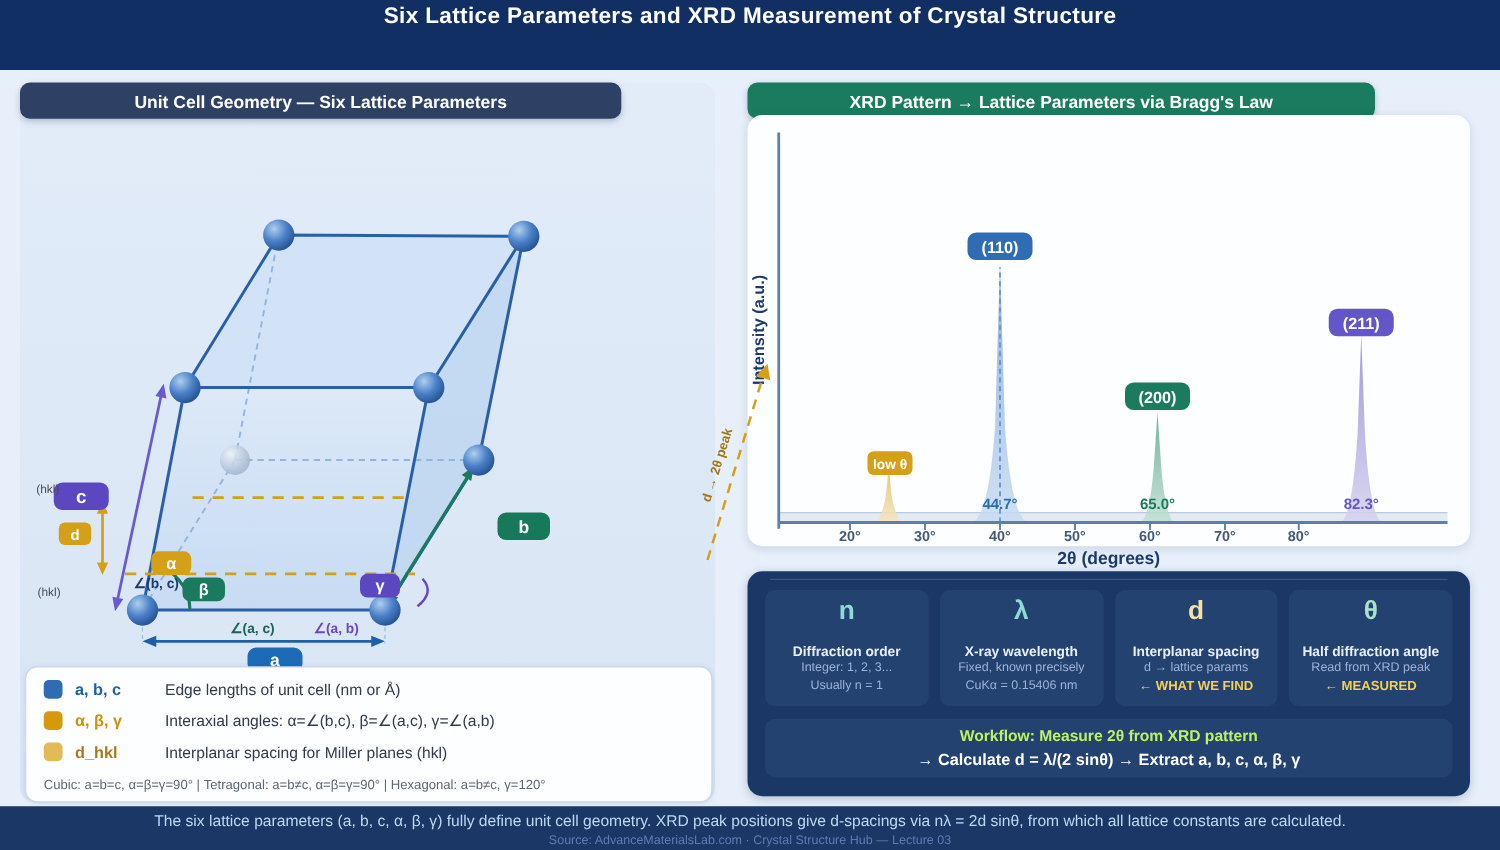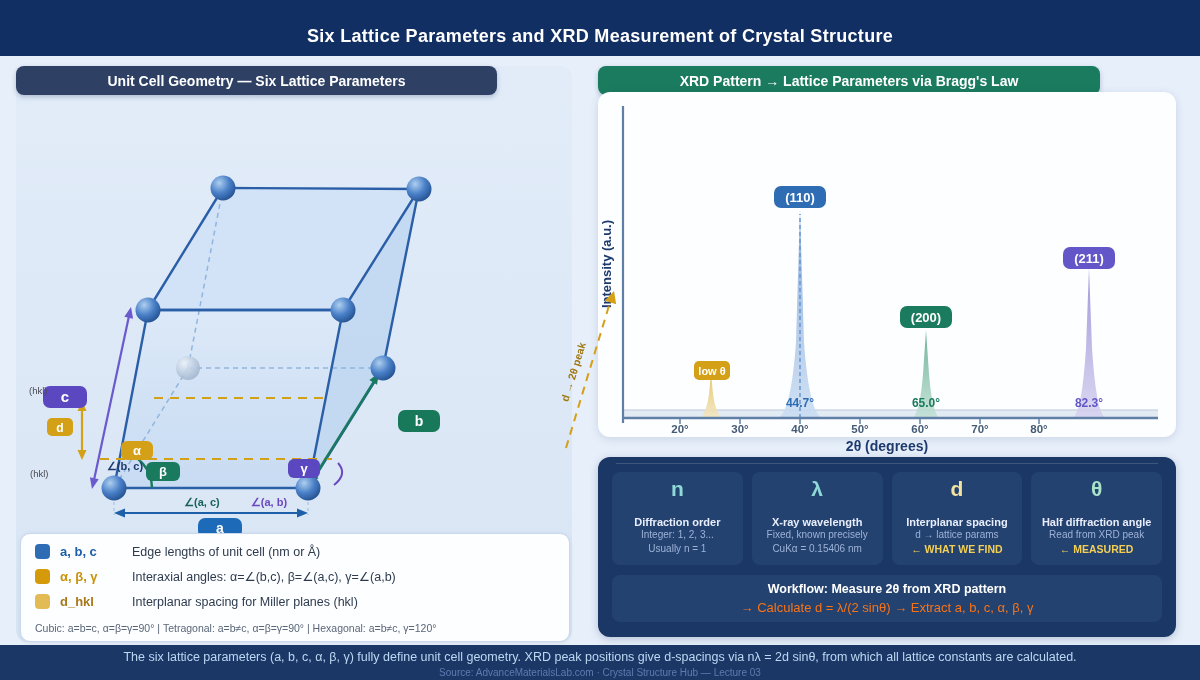--- a/index.html
+++ b/index.html
@@ -1,20 +1,20 @@
 <!DOCTYPE html>
 <html><head>
 <meta charset="utf-8">
 <style>
   html,body{margin:0;padding:0;background:#e7effa;}
   .stage{position:relative;width:1200px;height:680px;overflow:hidden;
          font-family:"Liberation Sans",sans-serif;background:#e7effa;}
   
   .hdr{position:absolute;left:0;top:0;width:1200px;height:56px;background:#122f63;text-align:center;}
-  .hdr-title{padding-top:26px;font-size:18px;font-weight:bold;color:#ffffff;letter-spacing:.3px;}
+  .hdr-title{padding-top:2px;font-size:18px;font-weight:bold;color:#ffffff;letter-spacing:.3px;}
   .hdr-sub{margin-top:4px;font-size:12px;color:#8fd5c6;}
   
   .lcard{position:absolute;left:16px;top:66px;width:556px;height:576px;border-radius:12px;
          background:linear-gradient(180deg,#e2ecf9,#d8e5f4);}
   .pill{position:absolute;height:29px;border-radius:8px;color:#fff;font-weight:bold;font-size:14px;
         display:flex;align-items:center;justify-content:center;box-shadow:0 2px 5px rgba(20,45,90,.25);}
   .pill-left{left:16px;top:66px;width:481px;background:#2e4165;}
   .pill-right{left:598px;top:66px;width:502px;background:#1a7b5e;}
   .chartcard{position:absolute;left:598px;top:92px;width:578px;height:345px;background:#fdfeff;
              border-radius:12px;box-shadow:0 2px 8px rgba(30,58,106,.14);}
@@ -26,22 +26,22 @@
        font-size:23px;font-weight:bold;color:#f3ecc1;letter-spacing:2px;}
   .fdiv{margin:6px 18px 8px 18px;border-top:1px solid rgba(255,255,255,.16);}
   .terms{display:flex;gap:9px;margin:0 14px;}
   .term{flex:1;background:#24426f;border-radius:8px;text-align:center;padding:5px 3px 7px 3px;}
   .sym{font-size:21px;font-weight:bold;line-height:1.1;}
   .sym-teal{color:#8fd9d6;} .sym-cream{color:#f2e3a1;} .sym-mint{color:#a9e3cb;}
   .tname{font-size:11px;font-weight:bold;color:#e8eefb;margin-top:16px;}
   .tsub{font-size:10px;color:#9db2d8;line-height:1.4;}
   .tgold{font-size:10.5px;font-weight:bold;color:#f3cf56;line-height:1.5;}
   .workflow{margin:10px 14px 0 14px;background:#24426f;border-radius:8px;text-align:center;padding:7px 4px;}
-  .wf1{font-size:12.5px;font-weight:bold;color:#ffffff;}
-  .wf2{font-size:13px;font-weight:normal;color:#f97316;margin-top:4px;}
+  .wf1{font-size:12.5px;font-weight:bold;color:#bef264;}
+  .wf2{font-size:13px;font-weight:bold;color:#ffffff;margin-top:4px;}
   
   .legend{position:absolute;left:20px;top:533px;width:548px;height:107px;background:#fdfeff;
           border:1px solid #c9d8ec;border-radius:10px;box-shadow:0 1px 4px rgba(30,58,106,.10);}
   .lrow{position:absolute;left:14px;display:flex;align-items:center;gap:10px;}
   .swatch{width:15px;height:15px;border-radius:4px;display:inline-block;}
   .sw-blue{background:#2e6db4;} .sw-gold{background:#d49a0a;} .sw-lgold{background:#e2bb55;}
   .lsym{font-size:13px;font-weight:bold;width:62px;}
   .lsym-blue{color:#1d5fa8;} .lsym-gold{color:#c8920a;} .lsym-dgold{color:#a8781c;}
   .ldesc{font-size:12.5px;color:#2e3b4e;}
   .lnote{position:absolute;left:14px;top:88px;font-size:10.5px;color:#5a6678;}

